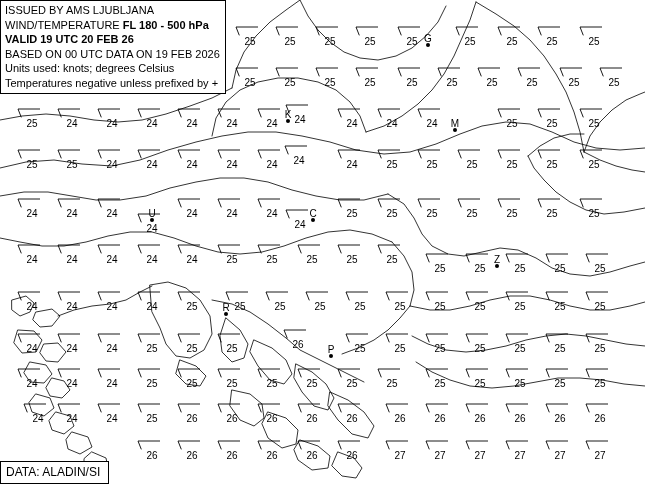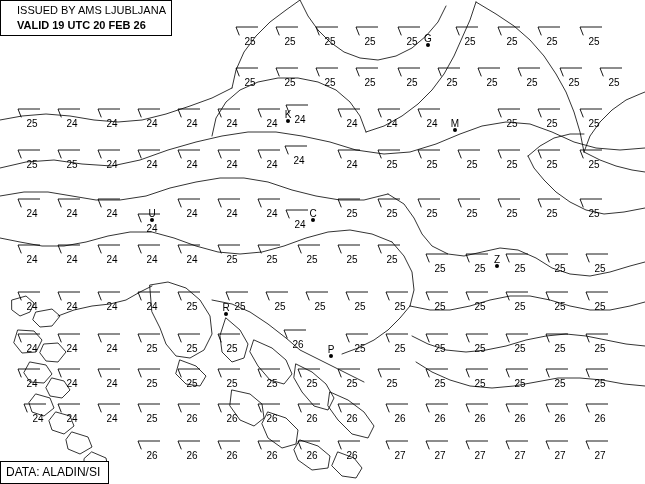--- a/index.html
+++ b/index.html
@@ -6,21 +6,21 @@
   body{font-family:"Liberation Sans", sans-serif;}
   #wrap{position:relative;width:645px;height:484px;overflow:hidden;background:#ffffff;}
   #map{position:absolute;left:0;top:0;width:645px;height:484px;}
   .legend{
     position:absolute;left:0;top:0;
     background:#ffffff;border:1px solid #000;
     padding:2px 5px 3px 4px;
     font-size:11px;line-height:14.5px;color:#000;
     z-index:10;
   }
-  .legend div{white-space:nowrap;margin-left:12px;}
+  .legend div{white-space:nowrap;}
   .legend b{font-weight:bold;}
   .modelbox{
     position:absolute;left:0;bottom:0;
     background:#ffffff;border:1px solid #000;
     padding:3px 8px 4px 5px;
     font-size:12px;color:#000;z-index:10;
   }
   .temp{
     position:absolute;font-size:10px;color:#000;
     transform:translate(-50%,-50%);
@@ -848,20 +848,26 @@
       <div class="citydot" style="left: 497px; top: 266px;"></div>
       <div class="city" style="left: 497px; top: 259px;">Z</div>
       <div class="citydot" style="left: 226px; top: 314px;"></div>
       <div class="city" style="left: 226px; top: 307px;">R</div>
       <div class="citydot" style="left: 331px; top: 356px;"></div>
       <div class="city" style="left: 331px; top: 349px;">P</div>
     </div>
 
   <div class="legend">
     <div>ISSUED BY AMS LJUBLJANA</div>
+    <div>
+      <span>WIND/TEMPERATURE </span><b>FL 180 - 500 hPa</b>
+    </div>
     <div><b>VALID 19 UTC 20 FEB 26</b></div>
+    <div>BASED ON 00 UTC DATA ON 19 FEB 2026</div>
+    <div>Units used: knots; degrees Celsius</div>
+    <div>Temperatures negative unless prefixed by +</div>
   </div>
 
   <div class="modelbox">
     <span>DATA: ALADIN/SI</span>
   </div>
 
 </div>
 
 </body></html>

